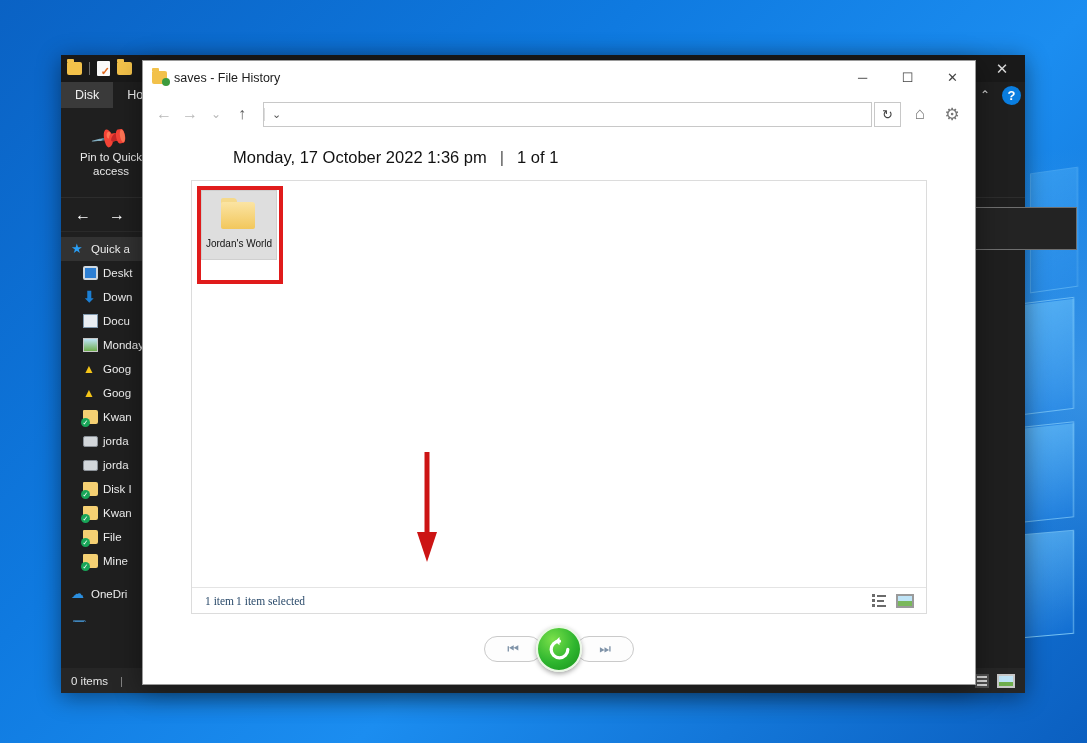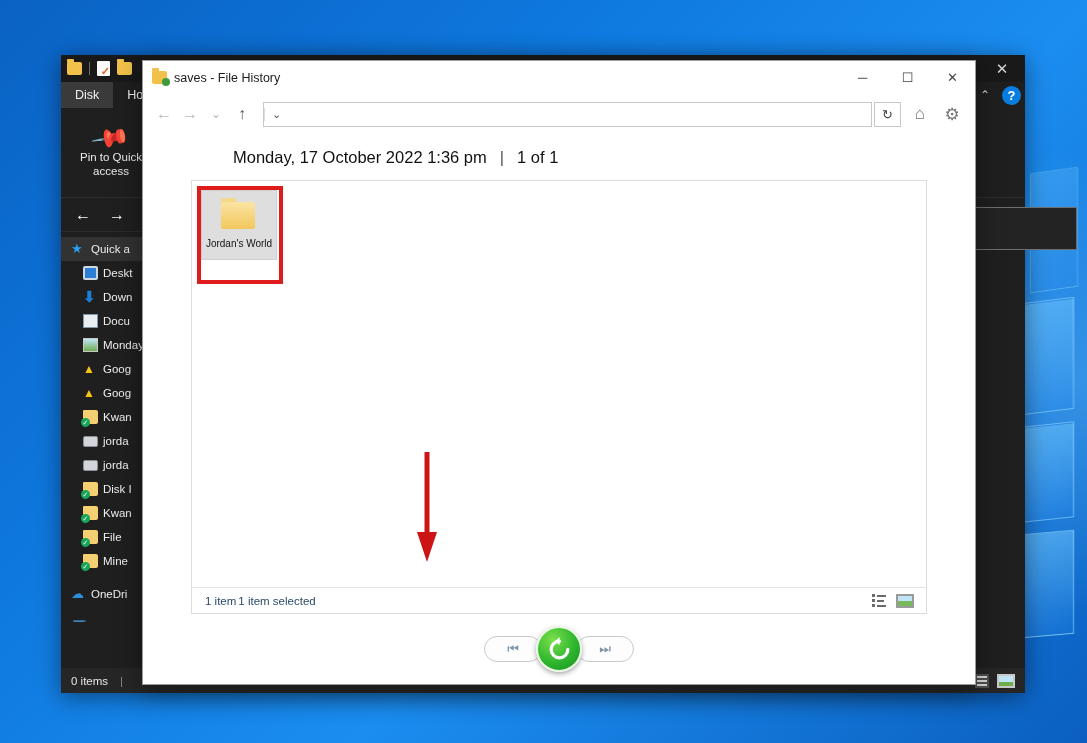--- a/index.html
+++ b/index.html
@@ -273,21 +273,21 @@
     width: 34px; height: 27px;
     background: linear-gradient(#fbe4a3, #f2c75c);
     border-radius: 2px 3px 2px 2px;
   }
   .fh-item-label {
     font-size: 10px; color: #111; text-align: right; line-height: 18px;
   }
   #fh-statusbar {
     position: absolute; left: 0; bottom: 0; width: 100%;
     height: 26px; border-top: 1px solid #e4e4e4;
-    display: flex; align-items: center; font-size: 11.5px; color: #2a4a6a;
+    display: flex; align-items: center; font-size: 11.5px; color: #2a4a6a; font-family: Liberation Serif, serif;
   }
   #fh-status-count { padding-left: 13px; }
   #fh-status-sel { margin-left: 2px; }
   #fh-status-views {
     margin-left: auto; display: flex; align-items: center; gap: 9px; padding-right: 12px;
   }
   .sv-details {
     width: 15px; height: 13px;
     display: flex; flex-direction: column; justify-content: space-between;
   }

